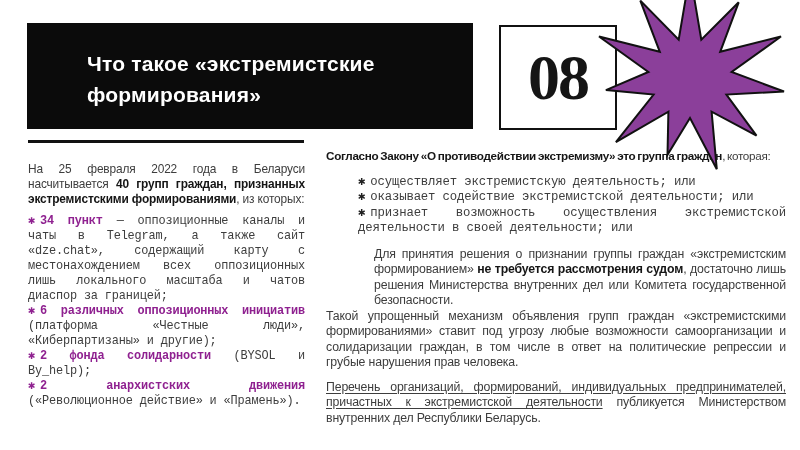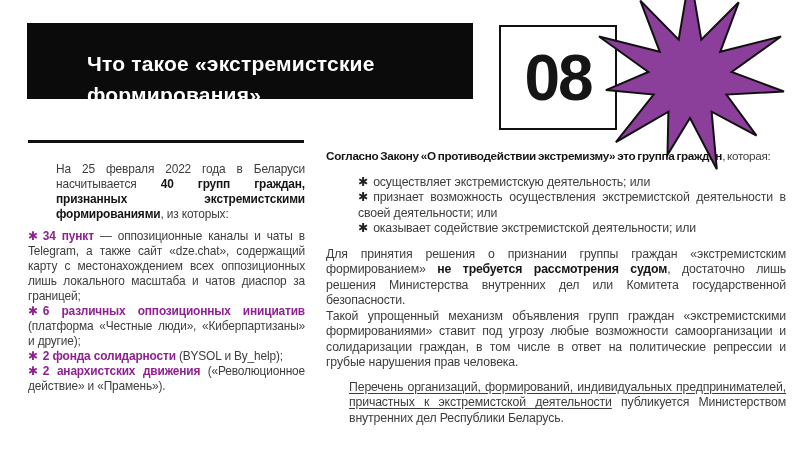--- a/index.html
+++ b/index.html
@@ -14,32 +14,32 @@
   html,body{width:800px;height:450px;}
   body{
     position:relative;
     background:#ffffff;
     overflow:hidden;
     font-family:"Liberation Sans","DejaVu Sans",sans-serif;
     color:var(--ink);
   }
   
   .banner{
-    position:absolute;left:27px;top:23px;width:446px;height:76px;
+    position:absolute;left:27px;top:23px;width:446px;height:106px;
     background:var(--banner);z-index:1;
   }
   .banner h1{
     padding:25px 24px 0 60px;
     font-size:21px;line-height:31px;font-weight:700;color:#ffffff;
     letter-spacing:0.2px;
   }
   .numbox{
     position:absolute;left:499px;top:25px;width:118px;height:105px;
     border:2.5px solid var(--line);background:#ffffff;z-index:2;
-    display:flex;align-items:center;justify-content:center;
+    display:flex;align-items:center;justify-content:center;font-family:Liberation Serif, serif;
   }
   .numbox .num{
     font-size:64px;font-weight:700;color:var(--ink-strong);
     letter-spacing:-2px;line-height:1;
   }
   .star-wrap{
     position:absolute;left:577px;top:-32px;width:226px;height:216px;z-index:3;
     pointer-events:none;
   }
   
@@ -47,30 +47,30 @@
     position:absolute;left:28px;top:140px;width:277px;
     font-size:11.9px;line-height:15px;letter-spacing:-0.15px;
     text-align:justify;
   }
   .col-right{
     position:absolute;left:326px;top:148px;width:460px;
     font-size:12.3px;line-height:15.5px;letter-spacing:-0.15px;
   }
   .rule{height:3px;background:var(--line);}
   .rule.top{width:276px;margin-bottom:19px;}
-  .intro{margin-bottom:7px;margin-left:28px;}
-  .li{text-align:justify;}
+  .intro{margin-bottom:7px;}
+  .li{text-align:justify;font-family:Liberation Mono, monospace;}
   .blt{font-weight:700;margin-right:5px;}
   .col-left .blt{color:var(--accent);}
   .col-right .blt{color:#222222;}
   .lead{white-space:nowrap;font-size:11.7px;letter-spacing:-0.3px;word-spacing:-1px;}
   .criteria{margin-top:11px;padding-left:32px;}
   .paras .p{text-align:justify;}
-  .paras .p1{margin-top:10px;}
-  .paras .p3{margin-top:9px;margin-left:23px;}
+  .paras .p1{margin-top:10px;margin-left:48px;}
+  .paras .p3{margin-top:9px;}
   
   .b{font-weight:700;color:var(--ink-strong);}
   .a{color:var(--accent);}
   .u{text-decoration:underline;text-underline-offset:2px;cursor:pointer;}
 </style>
 </head>
 <body>
 
 <div class="banner">
   <h1>Что такое «экстремистские формирования»</h1>
@@ -108,24 +108,24 @@
 </div>
 
 <div class="col-right">
   <p class="lead"><span class="b">Согласно Закону «О противодействии экстремизму» это группа граждан</span><span>, которая:</span></p>
 
   <div class="criteria">
     <div class="li">
       <span class="blt">✱</span><span>осуществляет экстремистскую деятельность; или</span>
     </div>
     <div class="li">
-      <span class="blt">✱</span><span>признает возможность осуществления экстремистской деятельности в своей деятельности; или</span>
+      <span class="blt">✱</span><span>оказывает содействие экстремистской деятельности; или</span>
     </div>
     <div class="li">
-      <span class="blt">✱</span><span>оказывает содействие экстремистской деятельности; или</span>
+      <span class="blt">✱</span><span>признает возможность осуществления экстремистской деятельности в своей деятельности; или</span>
     </div>
   </div>
 
   <div class="paras">
     <p class="p p1"><span>Для принятия решения о признании группы граждан «экстремистским формированием» </span><span class="b">не требуется рассмотрения судом</span><span>, достаточно лишь решения Министерства внутренних дел или Комитета государственной безопасности.</span></p>
     <p class="p p2"><span>Такой упрощенный механизм объявления групп граждан «экстремистскими формированиями» ставит под угрозу любые возможности самоорганизации и солидаризации граждан, в том числе в ответ на политические репрессии и грубые нарушения прав человека.</span></p>
     <p class="p p3"><span class="u">Перечень организаций, формирований, индивидуальных предпринимателей, причастных к экстремистской деятельности</span><span> публикуется Министерством внутренних дел Республики Беларусь.</span></p>
   </div>
 
 </div>

